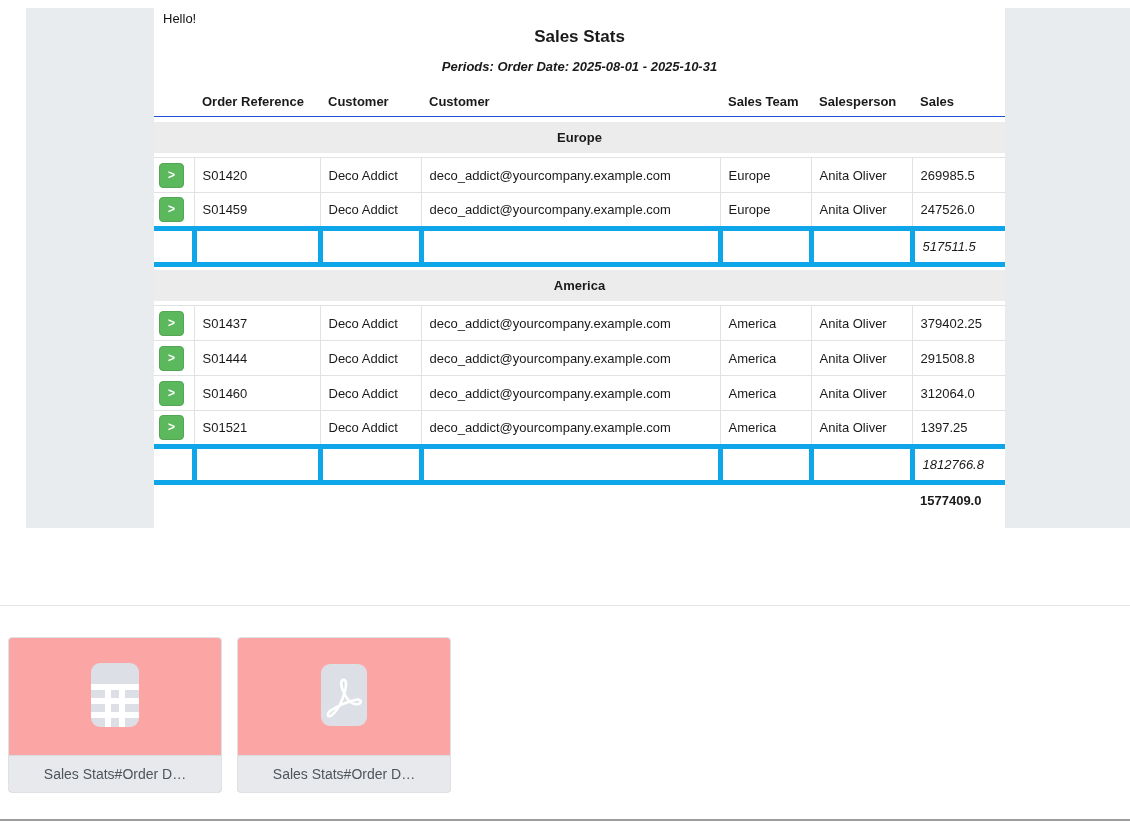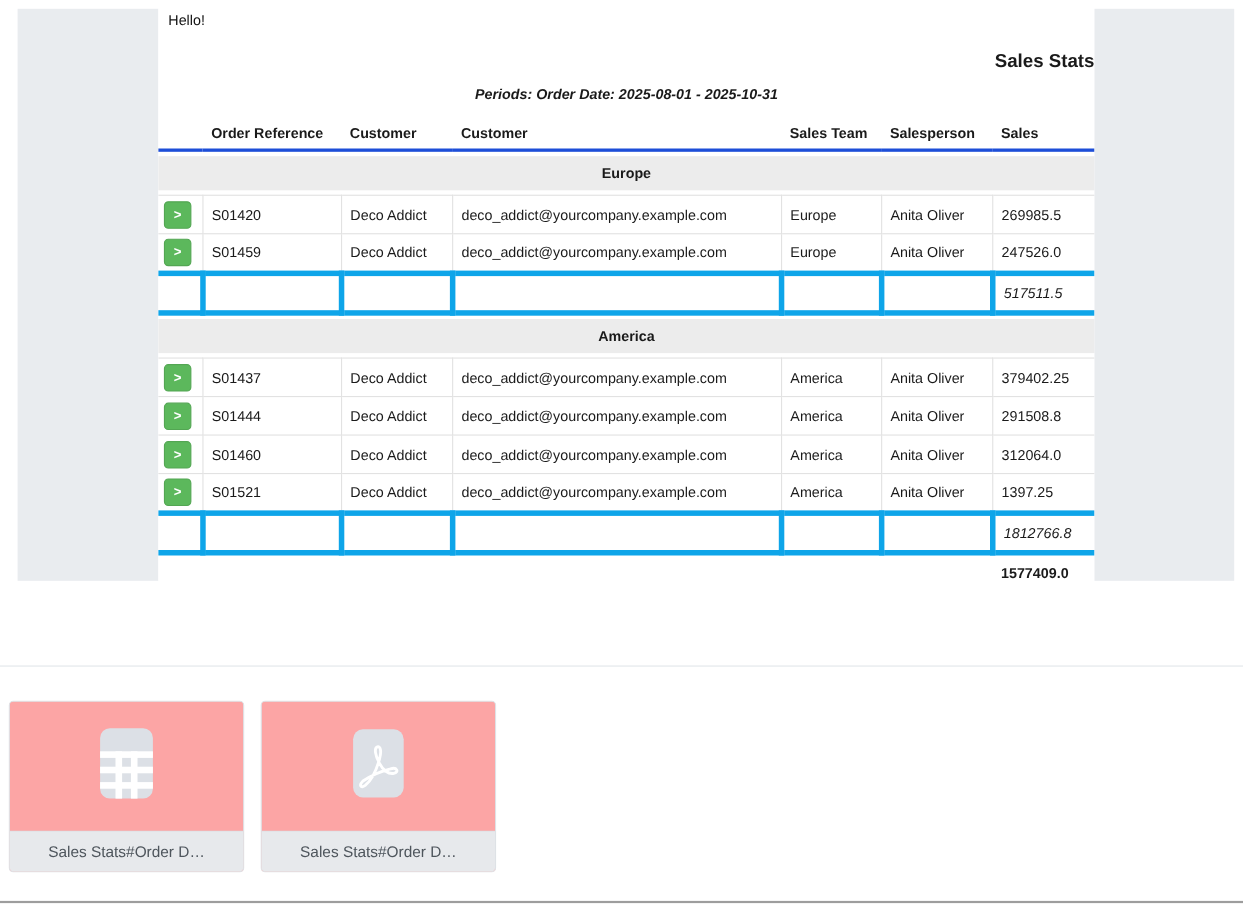--- a/index.html
+++ b/index.html
@@ -1,34 +1,34 @@
 <!DOCTYPE html>
 <html><head>
 <meta charset="utf-8">
 <style>
   * { margin:0; padding:0; box-sizing:border-box; }
   html,body { background:#fff; }
   body { font-family:"Liberation Sans", sans-serif; width:1130px; height:824px; position:relative; overflow:hidden; color:#1a1a1a; }
 
   
-  .email-area { position:absolute; left:16px; top:8px; width:884px; height:520px; display:flex; }
+  .email-area { position:absolute; left:26px; top:8px; width:884px; height:520px; display:flex; }
   .side-margin { background:#e9ecef; flex:0 0 auto; }
   .side-margin.left { width:128px; }
   .side-margin.right { width:127px; }
   .email-content { width:851px; background:#fff; }
 
   .greeting { margin:2px 0 0 9px; font-size:13px; line-height:1.32; color:#111; }
-  .report-title { text-align:right; font-weight:bold; font-size:17px; margin-top:19px; }
+  .report-title { text-align:center; font-weight:bold; font-size:17px; }
   .report-subtitle { text-align:center; font-weight:bold; font-style:italic; font-size:13px; margin-top:12px; }
 
   table.stats { width:851px; table-layout:fixed; border-collapse:collapse; margin-top:15px; font-size:13px; }
   col.c-btn { width:40px; } col.c-ref { width:126px; } col.c-cust { width:101px; }
   col.c-mail { width:299px; } col.c-team { width:91px; } col.c-sp { width:101px; } col.c-tot { width:93px; }
 
-  th { text-align:left; font-weight:bold; padding:5px 8px 7px; border-bottom:3px solid #1d4ed8; font-size:13px; }
+  th { text-align:left; font-weight:bold; padding:5px 8px 7px; border-bottom:1px solid #1d4ed8; font-size:13px; }
   tr.gap td { height:5px; border:none; padding:0; }
   tr.band td { background:#ececec; text-align:center; font-weight:bold; padding:8px; border:none; }
   tr.data td { border:1px solid #e2e2e2; padding:8px; height:35px; vertical-align:middle; }
   tr.data td:first-child { border-left:none; padding:4px 4px 4px 5px; }
   tr.data td:last-child { border-right:none; }
   tr.subtotal td { border:5px solid #0ea5e9; padding:8px; height:34px; }
   tr.subtotal td:first-child { border-left:none; }
   tr.subtotal td:last-child { border-right:none; font-style:italic; }
   tr.grand td { border:none; border-top:1px solid #dcdcdc; padding:8px; font-weight:bold; height:30px; }
 

